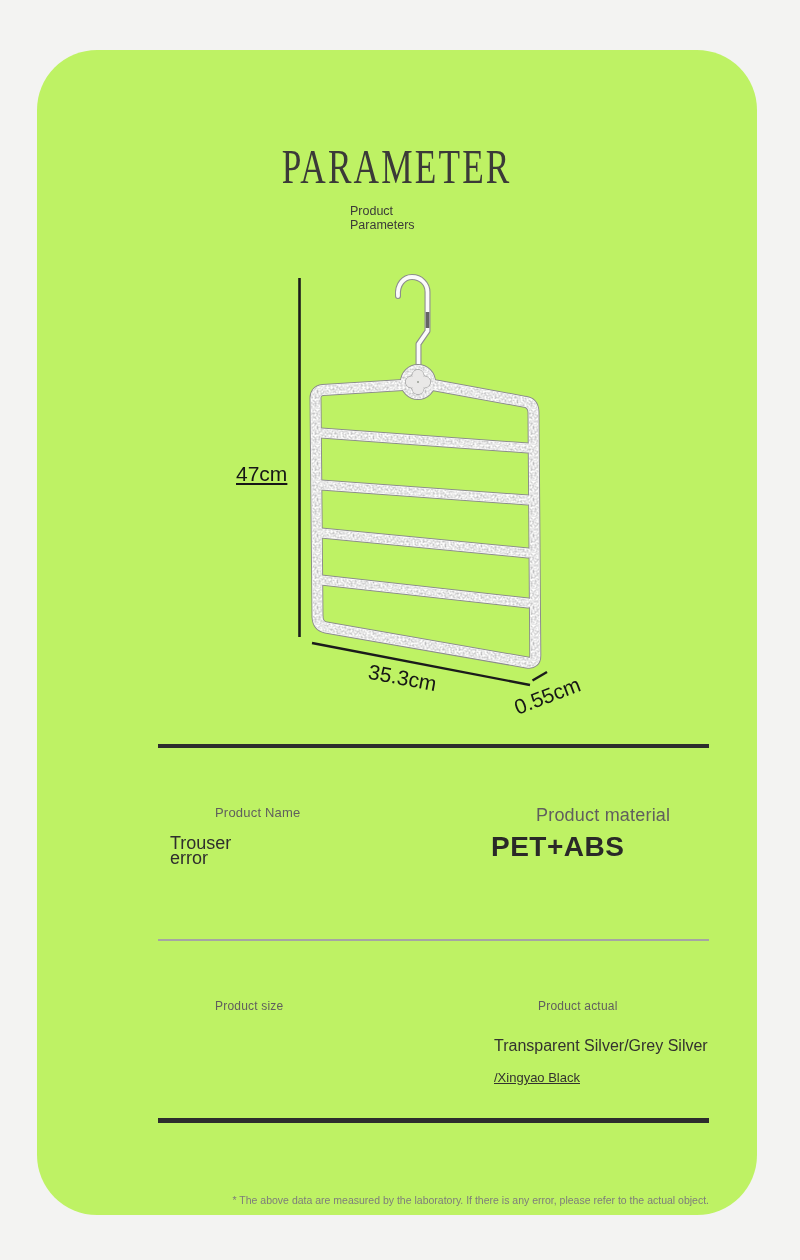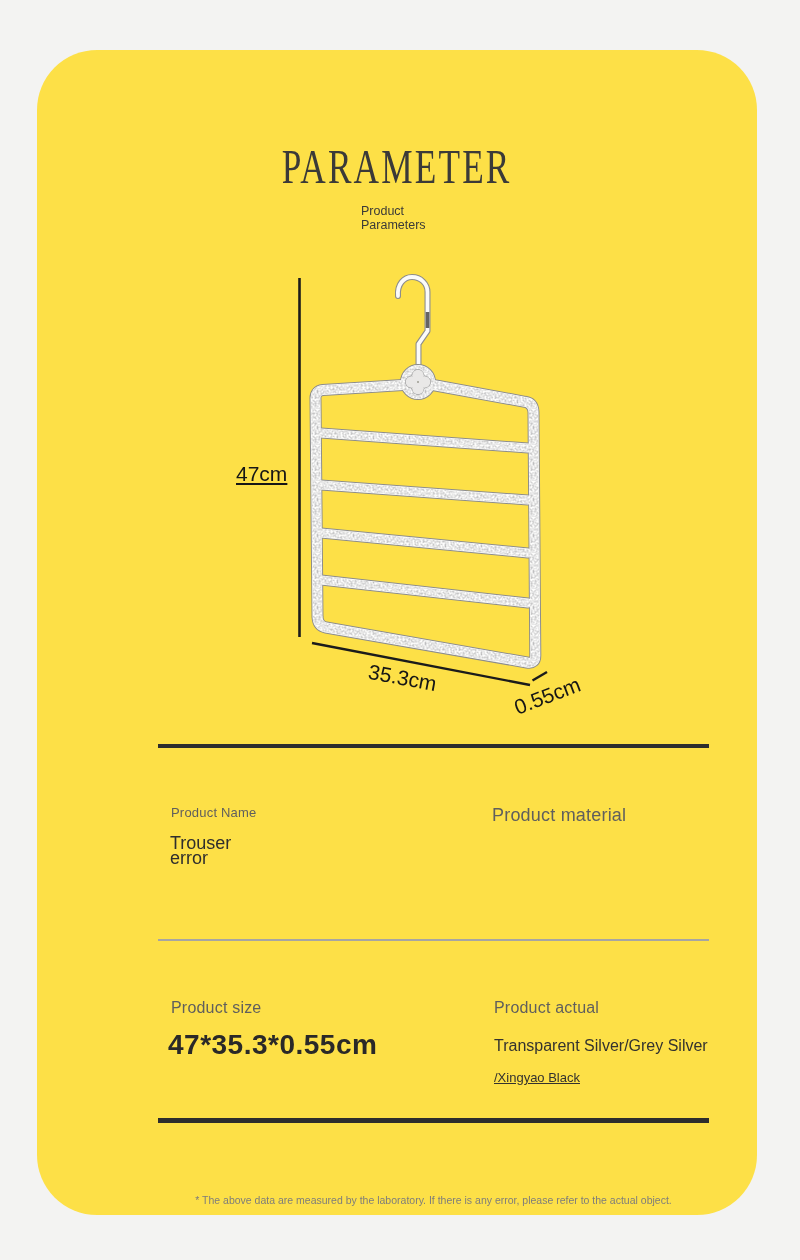--- a/index.html
+++ b/index.html
@@ -9,69 +9,69 @@
     font-family:"Liberation Sans","DejaVu Sans",sans-serif;
     position:relative;
     -webkit-font-smoothing:antialiased;
   }
   .page{
     position:absolute;left:0;top:0;width:800px;height:1260px;
     background:#f3f3f2;
   }
   .card{
     position:absolute;left:37px;top:50px;width:720px;height:1165px;
-    background:#fde047;border-radius:60px;
+    background:#bef264;border-radius:60px;
   }
   .abs{position:absolute;}
   .title{
     left:0;top:92px;width:720px;text-align:center;
     font-family:"Liberation Serif","DejaVu Serif",serif;
     font-size:49px;line-height:1;color:#3b3a38;font-weight:400;
     white-space:nowrap;
   }
   .title .squeeze{
     display:inline-block;transform:scaleX(0.72);transform-origin:50% 50%;
     letter-spacing:3px;
   }
   .subtitle{
     left:313px;top:154px;width:200px;
-    font-size:12.5px;line-height:14px;color:#3b3a38;margin-left:11px;
+    font-size:12.5px;line-height:14px;color:#3b3a38;
   }
   .dim-label{
     font-size:21px;color:#161616;white-space:nowrap;
   }
   .dim-47{left:199px;top:412px;text-decoration:underline;}
   .dim-353{left:331px;top:616px;transform:rotate(10.5deg);}
   .dim-055{left:476px;top:634px;transform:rotate(-21deg);}
   .hanger-svg{left:250px;top:215px;}
   .divider{left:121px;width:551px;background:#2d2d2d;}
   .d1{top:694px;height:4px;}
   .d2{top:889px;height:1.5px;background:#a6a5a3;}
   .d3{top:1068px;height:4.5px;}
-  .spec-label{font-size:13px;color:#605f5d;letter-spacing:0.2px;white-space:nowrap;}
-  .spec-label.lg{font-size:16px;}
+  .spec-label{font-size:13px;color:#605f5d;letter-spacing:0.2px;white-space:nowrap;margin-left:44px;}
+  .spec-label.lg{font-size:12px;}
   .name-label{left:134px;top:755px;}
   .name-value{
     left:133px;top:786px;font-size:18px;line-height:14.5px;color:#2f2e2d;
   }
   .material-label{left:455px;top:755px;font-size:18px;}
   .material-value{
     left:454px;top:781px;font-size:28px;font-weight:700;color:#2a2928;
     letter-spacing:0.5px;white-space:nowrap;
   }
   .size-label{left:134px;top:949px;}
   .size-value{
     left:131px;top:979px;font-size:28px;font-weight:700;color:#2a2928;
     letter-spacing:0.5px;white-space:nowrap;
   }
   .color-label{left:457px;top:949px;}
   .color-value1{left:457px;top:987px;font-size:16px;color:#33322f;white-space:nowrap;}
   .color-value2{left:457px;top:1020px;font-size:13px;color:#33322f;white-space:nowrap;text-decoration:underline;}
   .footer-note{
-    left:121px;top:1144px;width:551px;text-align:center;
+    left:121px;top:1144px;width:551px;text-align:right;
     font-size:10.5px;color:#7e7d7b;white-space:nowrap;
   }
   
   .edge{fill:none;stroke:#8d8d8d;stroke-linecap:round;stroke-linejoin:round;}
   .base{fill:none;stroke:#fbfbfa;stroke-linecap:round;stroke-linejoin:round;}
   .tex{fill:none;stroke:url(#hammer);stroke-linecap:round;stroke-linejoin:round;}
   .dimline{stroke:#1b1b1b;}
 </style>
 </head>
 <body>
@@ -148,25 +148,25 @@
 
     <div class="abs divider d1"></div>
 
     <div class="abs spec-label name-label">Product Name</div>
     <div class="abs name-value">
       <div>Trouser</div>
       <div>error</div>
     </div>
 
     <div class="abs spec-label material-label">Product material</div>
+    <div class="abs material-value">PET+ABS</div>
 
     <div class="abs divider d2"></div>
 
     <div class="abs spec-label lg size-label">Product size</div>
-    <div class="abs size-value">47*35.3*0.55cm</div>
 
     <div class="abs spec-label lg color-label">Product actual</div>
     <div class="abs color-value1">Transparent Silver/Grey Silver</div>
     <div class="abs color-value2">/Xingyao Black</div>
 
     <div class="abs divider d3"></div>
 
     <div class="abs footer-note">* The above data are measured by the laboratory. If there is any error, please refer to the actual object.</div>
 
   </div>

